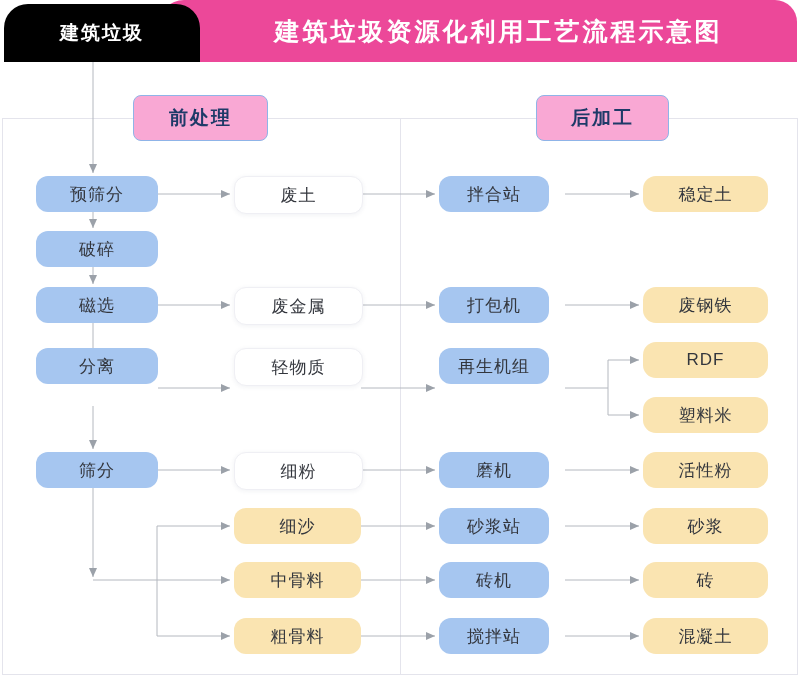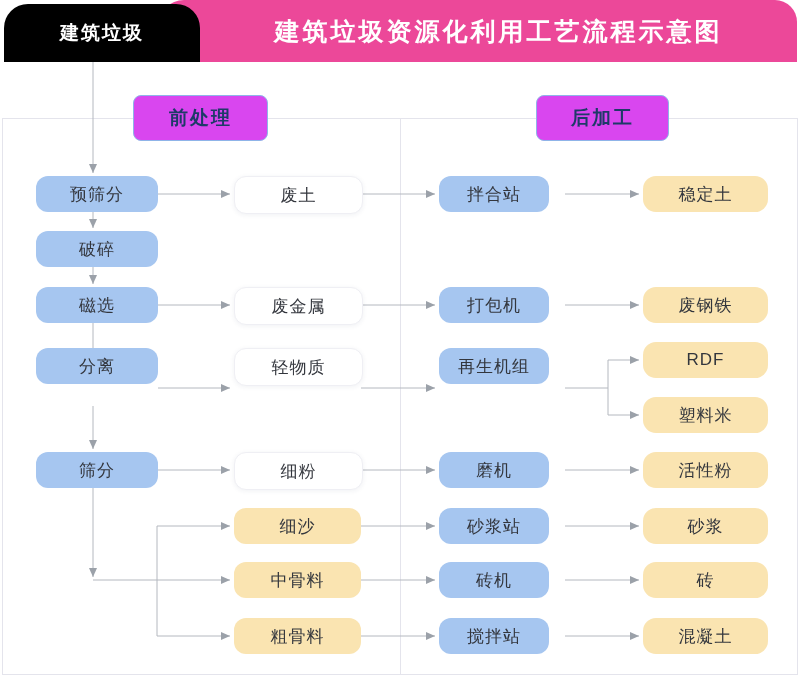--- a/index.html
+++ b/index.html
@@ -18,21 +18,21 @@
     position:absolute;left:4px;top:4px;width:196px;height:58px;
     background:#000000;border-radius:24px 24px 0 0;
     display:flex;align-items:center;justify-content:center;
     color:#ffffff;font-size:19px;font-weight:700;letter-spacing:2px;z-index:3;
   }
   
   .panel{position:absolute;left:2px;top:118px;width:794px;height:555px;border:1px solid #E4E4EC;z-index:0;}
   .divider{position:absolute;left:400px;top:118px;width:1px;height:556px;background:#E4E4EC;z-index:0;}
   
   .stage{
-    position:absolute;top:95px;height:44px;background:#d946ef;border:1px solid #8FB4E8;
+    position:absolute;top:95px;height:44px;background:#f9a8d4;border:1px solid #8FB4E8;
     border-radius:8px;display:flex;align-items:center;justify-content:center;
     font-size:19px;font-weight:700;color:#1E3A68;letter-spacing:2px;z-index:2;
   }
   .stage.pre{left:133px;width:133px;}
   .stage.post{left:536px;width:131px;}
   
   .node{
     position:absolute;height:36px;border-radius:12px;z-index:2;
     display:flex;align-items:center;justify-content:center;
     font-size:17px;font-weight:400;color:#33363D;letter-spacing:1px;

